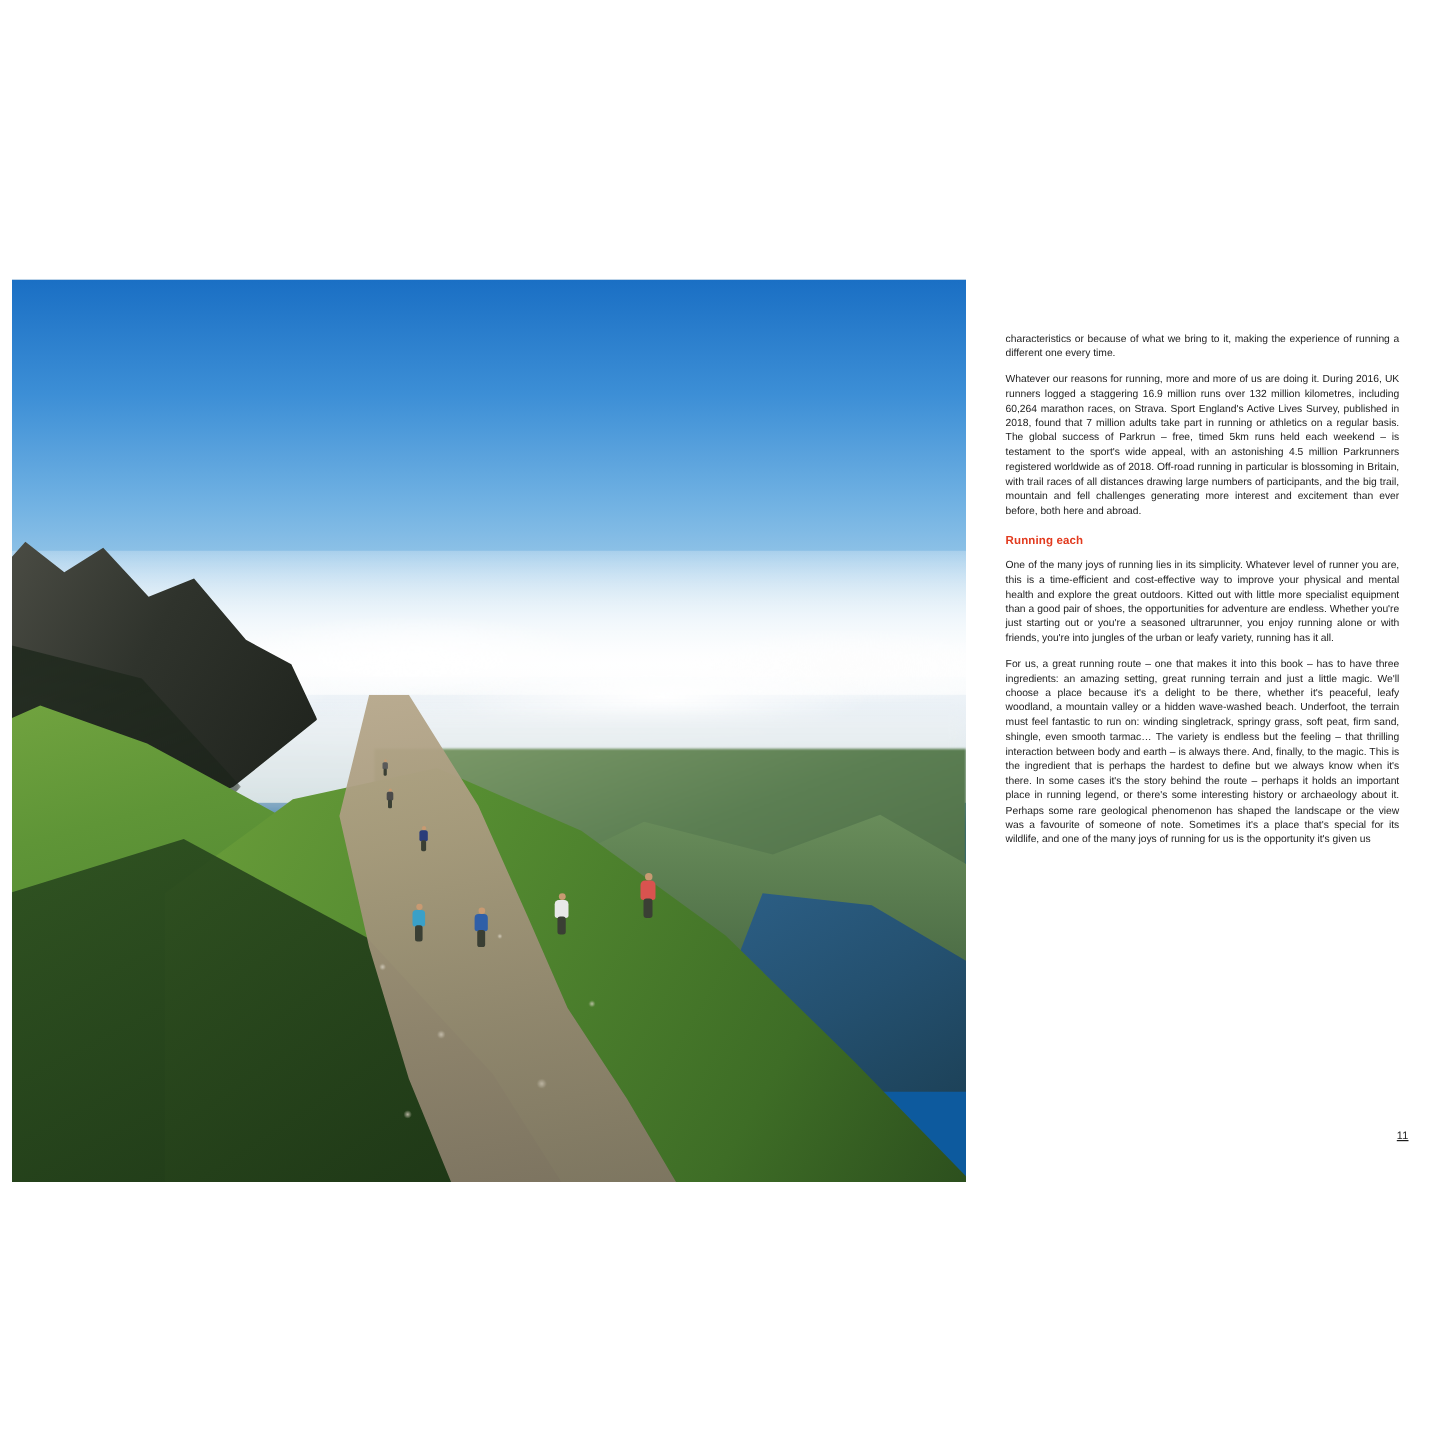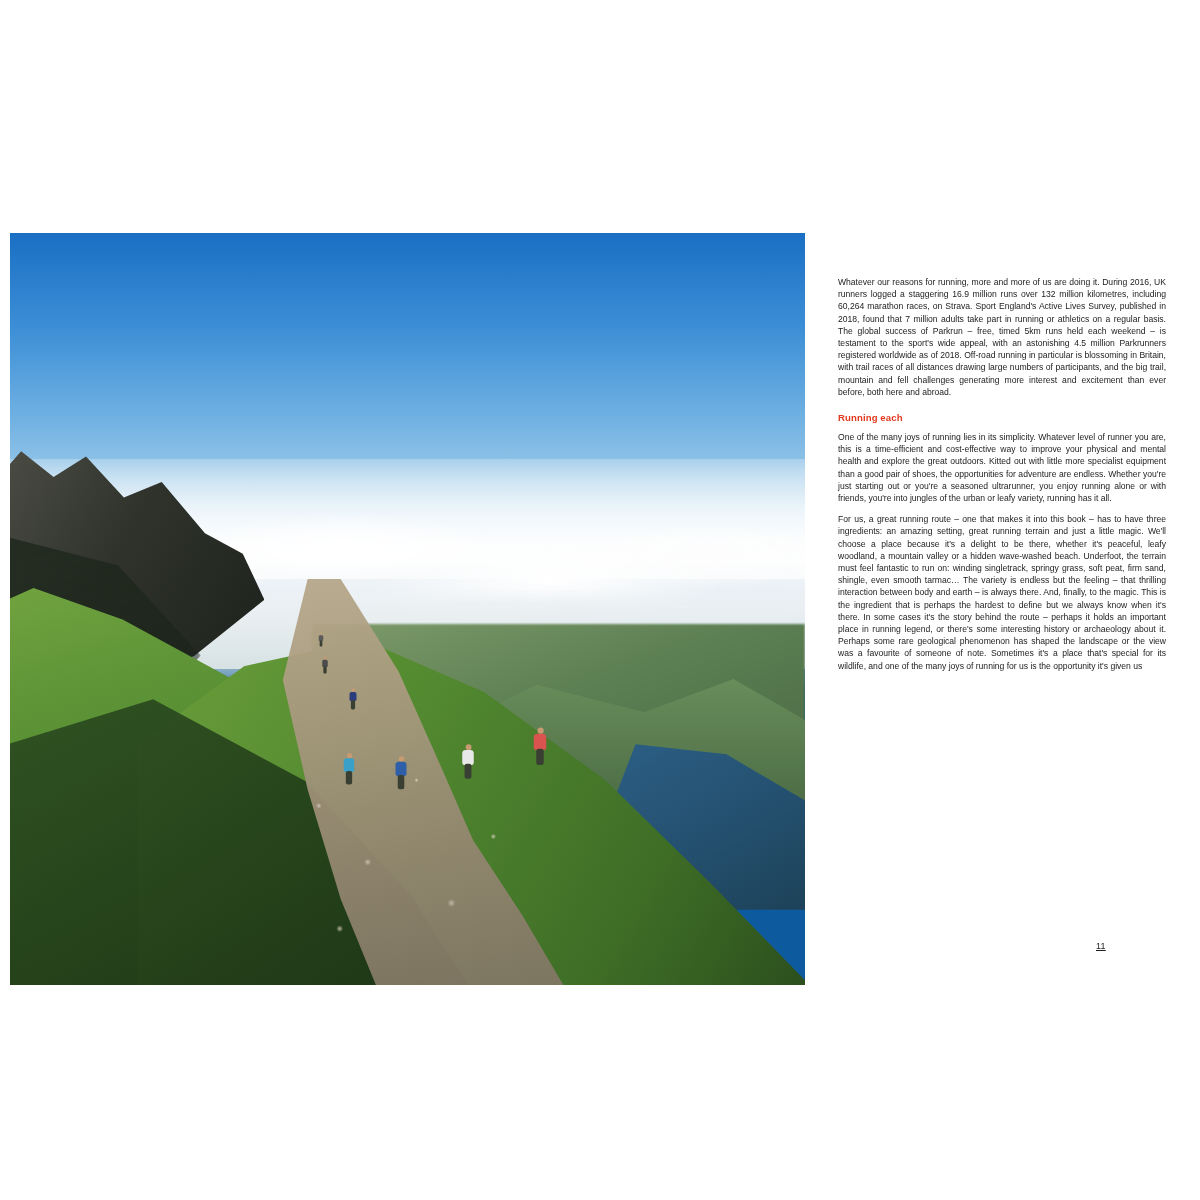--- a/index.html
+++ b/index.html
@@ -267,21 +267,21 @@
     margin: 14px 0 7px 0;
     font-size: 9.6px;
     line-height: 12px;
     font-weight: 700;
     color: #e23a1e;
     letter-spacing: 0.1px;
   }
 
   .folio {
     position: absolute;
-    left: 1096px;
+    left: 1164px;
     top: 941px;
     font-size: 9px;
     color: #1c1c1c;
     letter-spacing: 0.2px;
     text-decoration: underline;
   }
 </style>
 </head>
 <body>
 
@@ -335,20 +335,21 @@
       </div>
       <div class="runner r7">
         <span class="head"></span>
         <span class="torso"></span>
         <span class="legs"></span>
       </div>
     </div>
   </div>
 
   <div class="text-page">
+    <p>characteristics or because of what we bring to it, making the experience of running a different one every time.</p>
     <p>Whatever our reasons for running, more and more of us are doing it. During 2016, UK runners logged a staggering 16.9 million runs over 132 million kilometres, including 60,264 marathon races, on Strava. Sport England's Active Lives Survey, published in 2018, found that 7 million adults take part in running or athletics on a regular basis. The global success of Parkrun – free, timed 5km runs held each weekend – is testament to the sport's wide appeal, with an astonishing 4.5 million Parkrunners registered worldwide as of 2018. Off-road running in particular is blossoming in Britain, with trail races of all distances drawing large numbers of participants, and the big trail, mountain and fell challenges generating more interest and excitement than ever before, both here and abroad.</p>
     <h2 class="section-head">Running each</h2>
     <p>One of the many joys of running lies in its simplicity. Whatever level of runner you are, this is a time-efficient and cost-effective way to improve your physical and mental health and explore the great outdoors. Kitted out with little more specialist equipment than a good pair of shoes, the opportunities for adventure are endless. Whether you're just starting out or you're a seasoned ultrarunner, you enjoy running alone or with friends, you're into jungles of the urban or leafy variety, running has it all.</p>
     <p>For us, a great running route – one that makes it into this book – has to have three ingredients: an amazing setting, great running terrain and just a little magic. We'll choose a place because it's a delight to be there, whether it's peaceful, leafy woodland, a mountain valley or a hidden wave-washed beach. Underfoot, the terrain must feel fantastic to run on: winding singletrack, springy grass, soft peat, firm sand, shingle, even smooth tarmac… The variety is endless but the feeling – that thrilling interaction between body and earth – is always there. And, finally, to the magic. This is the ingredient that is perhaps the hardest to define but we always know when it's there. In some cases it's the story behind the route – perhaps it holds an important place in running legend, or there's some interesting history or archaeology about it. Perhaps some rare geological phenomenon has shaped the landscape or the view was a favourite of someone of note. Sometimes it's a place that's special for its wildlife, and one of the many joys of running for us is the opportunity it's given us</p>
   </div>
 
   <div class="folio">11</div>
 
 </div>
 

